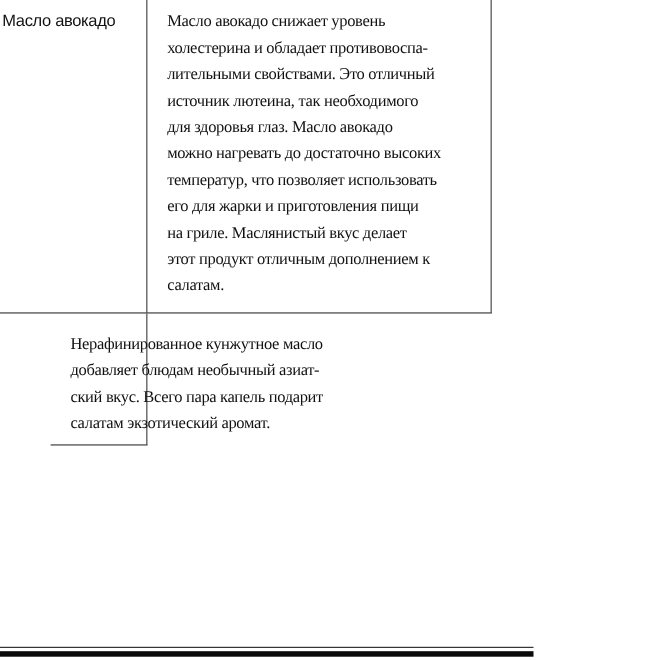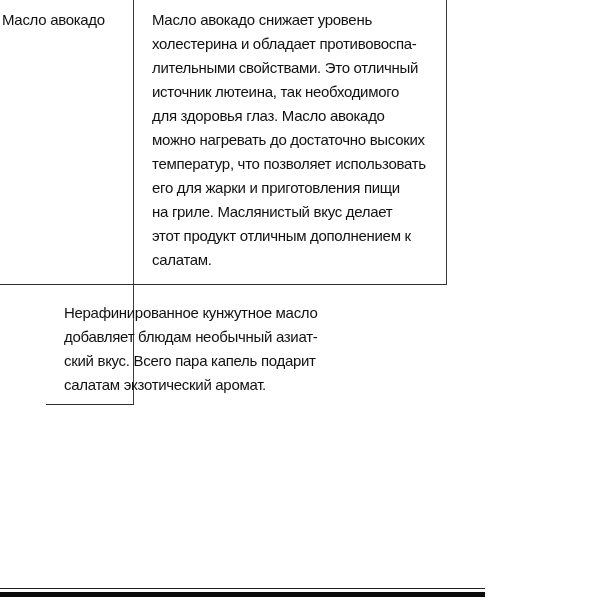--- a/index.html
+++ b/index.html
@@ -21,21 +21,21 @@
     border-bottom: 1.5px solid #222222;
   }
   .cell {
     font-size: 15px;
     line-height: 24px;
     letter-spacing: -0.3px;
     white-space: pre;
     overflow: visible;
   }
   .c1 { border-right: 1.5px solid #3a3a3a; padding-left: 2px;  padding-right: 4px; }
-  .c2 { border-right: 1.5px solid #3a3a3a; padding-left: 18px; padding-right: 4px; }
+  .c2 { border-right: 1.5px solid #3a3a3a; padding-left: 18px; padding-right: 4px; font-family: Liberation Serif, serif; }
   .c3 { padding-left: 13px; padding-right: 2px; }
   .r1 { padding-top: 8px;  border-bottom: 1.5px solid #2e2e2e; }
   .r2 { padding-top: 16px; border-bottom: 1.5px solid #2e2e2e; margin-left: 46px; }
   .r3 { padding-top: 18px; }
   .footer-rule {
     width: 600px;
     height: 5px;
     background: #0a0a0a;
     margin-top: 3px;
   }

